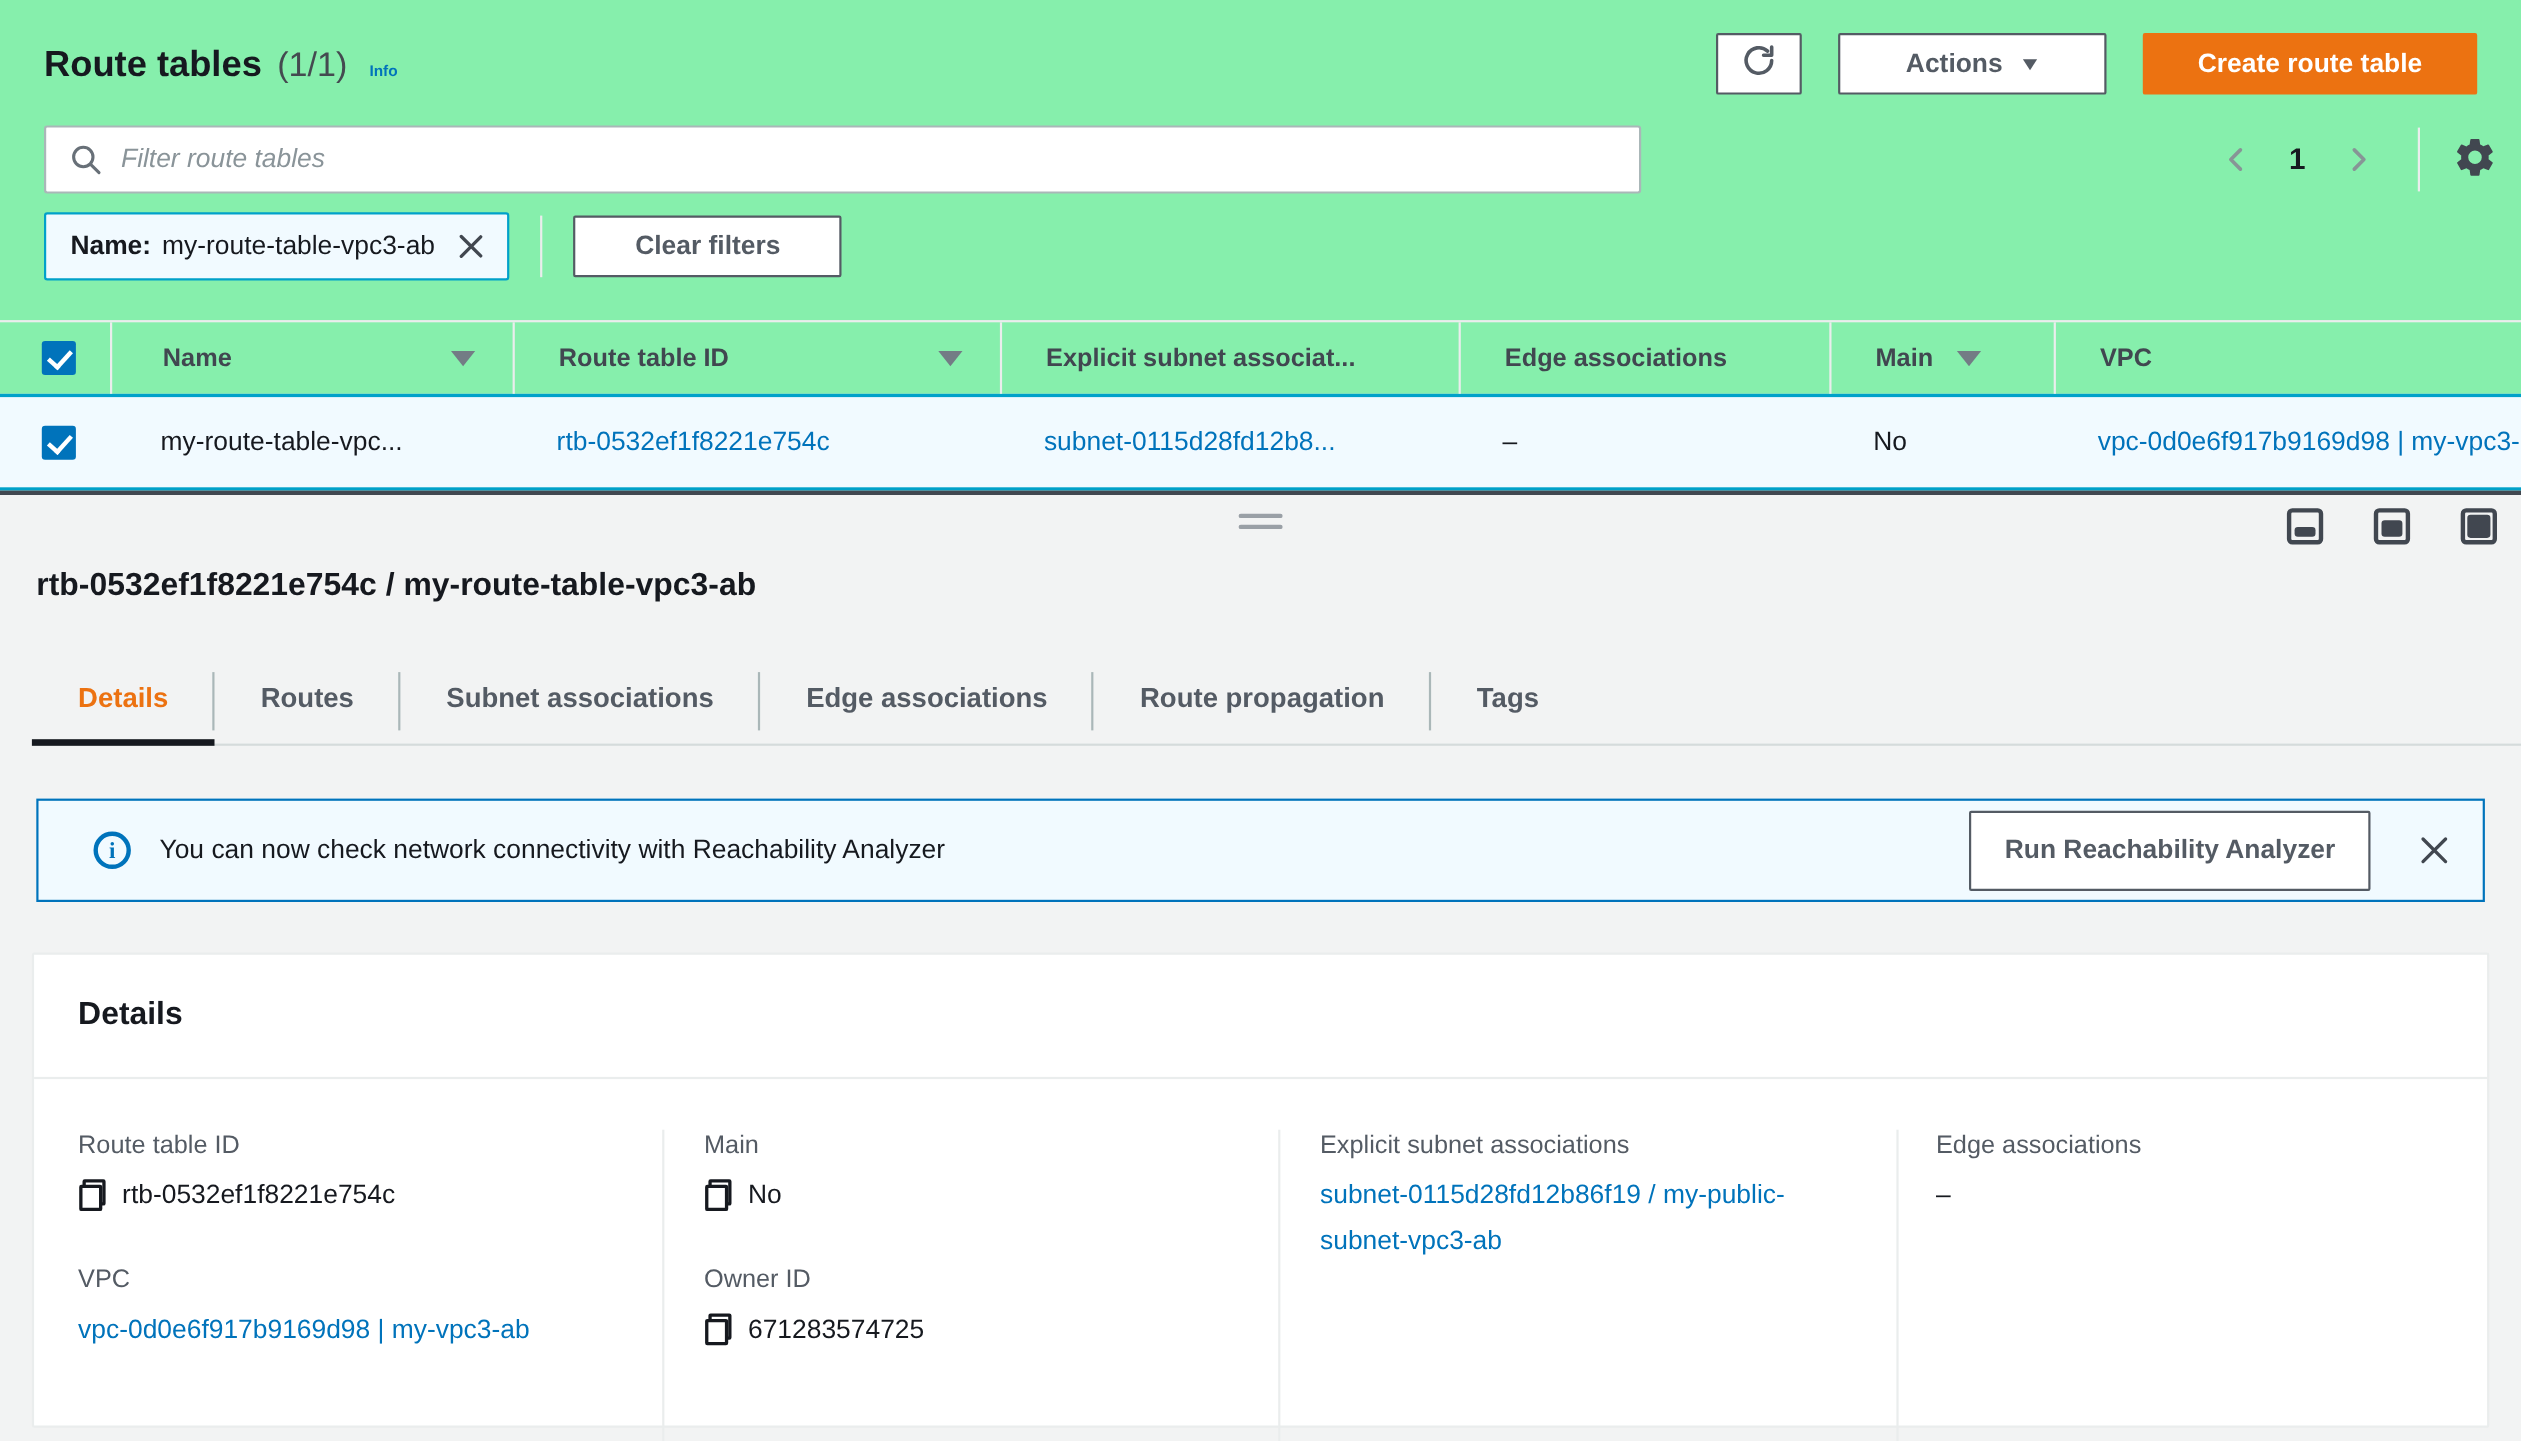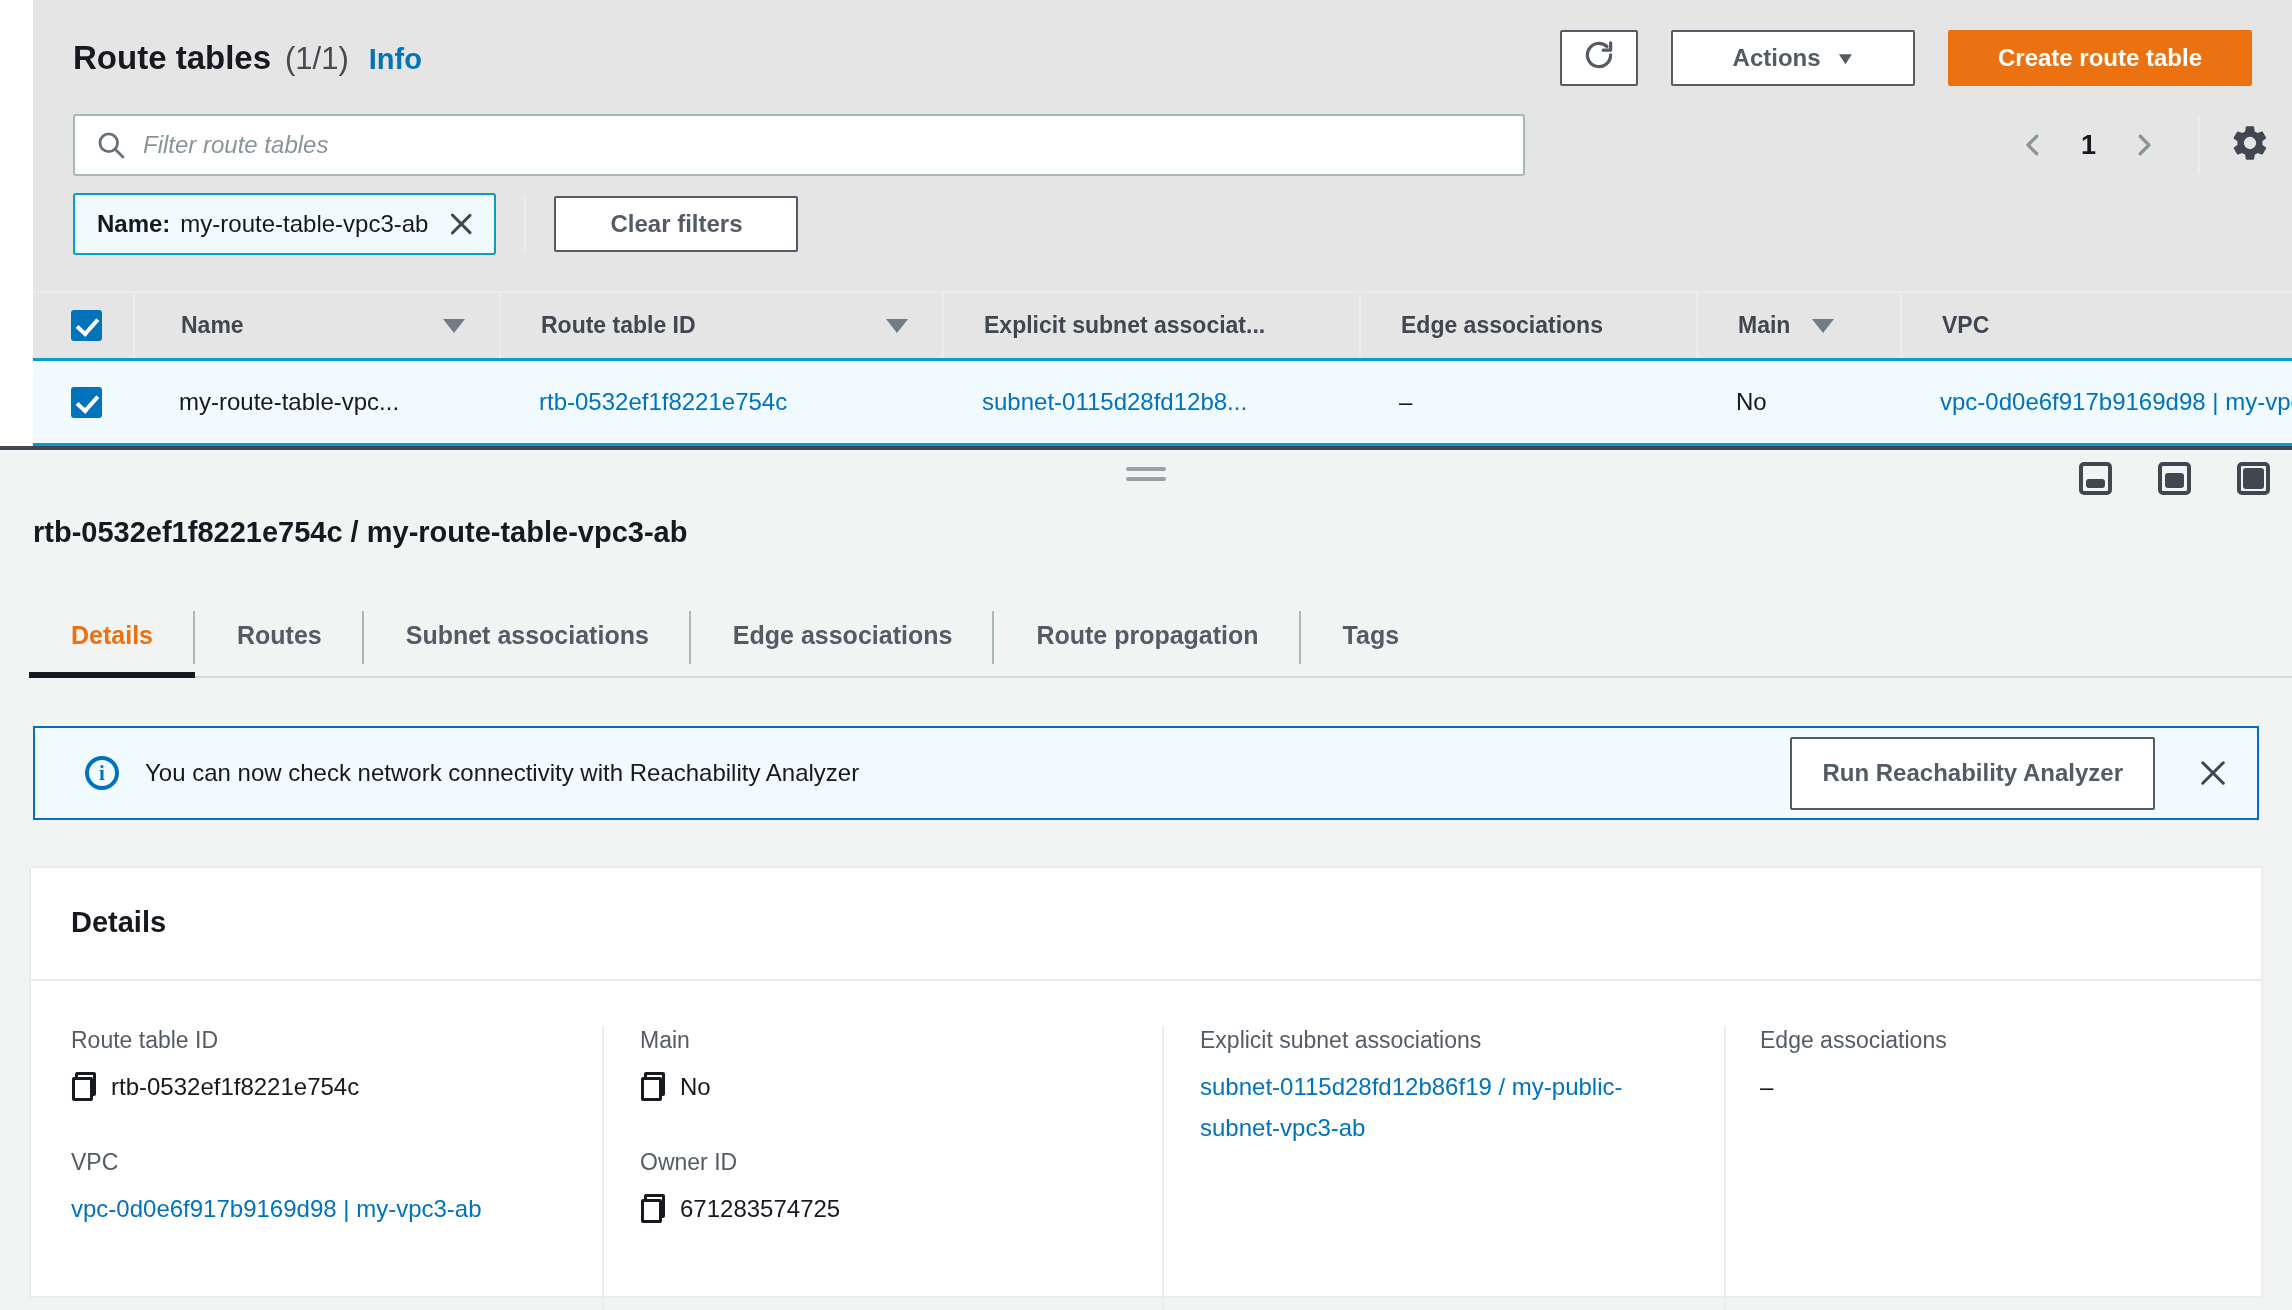--- a/index.html
+++ b/index.html
@@ -6,26 +6,26 @@
     --orange:#ec7211; --link:#0073bb; --teal:#00a1c9; --lightblue:#f1faff;
     --dark:#16191f; --gray:#545b64; --hdrgray:#414750; --slate:#414750;
     --border-input:#aab7b8; --border-light:#eaeded; --pane-bg:#f2f3f3; --chev:#879596;
   }
   *{box-sizing:border-box;margin:0;padding:0;}
   html,body{width:2292px;height:1310px;overflow:hidden;background:#fff;
     font-family:"Liberation Sans","DejaVu Sans",sans-serif;color:var(--dark);}
   .screen{width:2292px;height:1310px;display:flex;flex-direction:column;}
 
   
-  .top-pane{background:#e5e5e5;margin-left:33px;}
+  .top-pane{background:#86efac;}
   .header-row{display:flex;align-items:center;padding:30px 40px 0 40px;}
   .title-group{display:flex;align-items:baseline;gap:14px;}
   .page-title{font-size:33px;font-weight:bold;color:var(--dark);}
   .page-count{font-size:31px;font-weight:normal;color:#444a50;}
-  .info-link{font-size:29px;font-weight:bold;color:var(--link);margin-left:6px;cursor:pointer;}
+  .info-link{font-size:14px;font-weight:bold;color:var(--link);margin-left:6px;cursor:pointer;}
   .header-buttons{margin-left:auto;display:flex;gap:33px;align-items:center;}
   .btn{height:56px;border:2px solid var(--gray);border-radius:2px;background:#fff;
        display:flex;align-items:center;justify-content:center;font-size:24px;font-weight:bold;
        color:var(--gray);cursor:pointer;}
   .btn-icon{width:78px;}
   .btn-actions{width:244px;gap:16px;}
   .caret-down{font-size:17px;line-height:1;transform:scaleX(1.3);}
   .btn-primary{width:304px;background:var(--orange);border-color:var(--orange);color:#fff;}
 
   .search-row{display:flex;align-items:center;padding:28px 20px 0 40px;}

